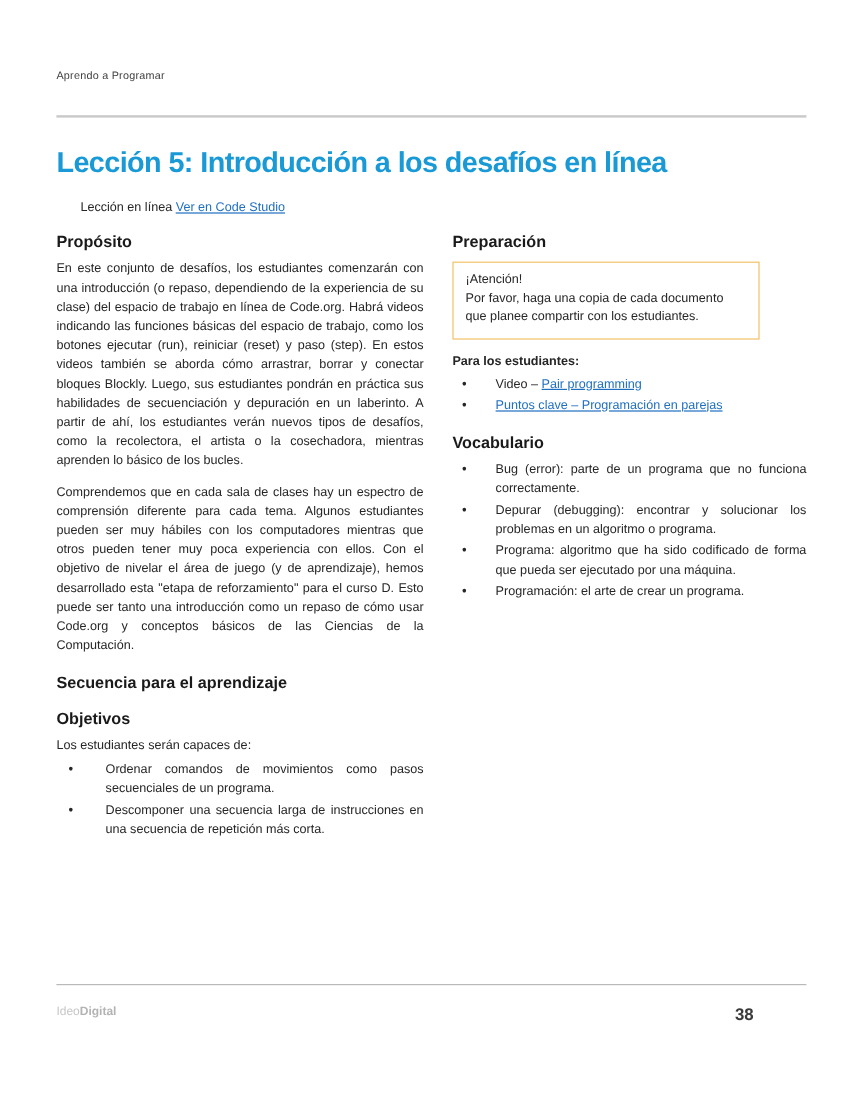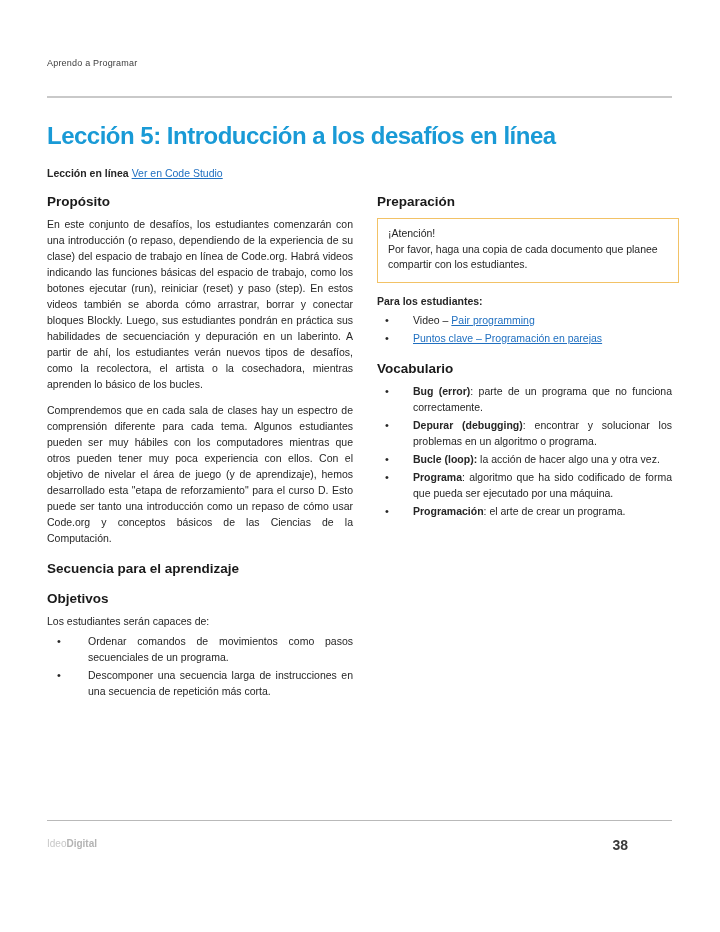--- a/index.html
+++ b/index.html
@@ -15,21 +15,21 @@
 
   .doc-header { font-size: 9px; color: #404040; letter-spacing: 0.2px; }
   .header-rule { border: 0; height: 2px; background: #c9c9c9; margin-top: 28px; }
 
   h1.doc-title {
     margin-top: 24px;
     font-size: 24px; font-weight: bold; letter-spacing: -0.5px;
     color: #199ad6;
   }
   .subtitle { margin-top: 17px; font-size: 10.5px; }
-  .subtitle .lbl { font-weight: bold; }
+  .subtitle .lbl { font-weight: normal; margin-left: 20px; }
 
   a.link { color: #1f6fc0; text-decoration: underline; cursor: pointer; }
 
   .columns { display: flex; gap: 24px; margin-top: 2px; }
   .col-left  { width: 306px; }
   .col-right { width: 295px; }
 
   h2.sec { font-size: 13.5px; font-weight: bold; color: #1a1a1a; margin: 15px 0 7px 0; }
   .col-left h2.sec:first-child, .col-right h2.sec:first-child { margin-top: 13px; }
 
@@ -44,26 +44,26 @@
     margin-bottom: 2px;
     text-align: justify;
   }
   .col-right ul.blt li { padding-left: 36px; }
   ul.blt li::before {
     content: "\2022";
     position: absolute; left: 10px; top: 0;
     font-size: 11px; color: #262626;
   }
   .col-right ul.blt li::before { left: 8px; }
-  ul.blt li .b { font-weight: bold; }
+  ul.blt li .b { font-weight: normal; }
 
   .attention-box {
     border: 1px solid #f2c266;
     background: #ffffff;
-    width: 302px;
+    width: 256px;
     margin: 9px 0 4px 0;
     padding: 7px 10px 9px 10px;
     font-size: 10.5px; line-height: 15.5px;
   }
   .students-label { font-size: 10.5px; font-weight: bold; margin: 12px 0 5px 0; }
 
   .doc-footer {
     position: absolute; left: 47px; right: 48px; top: 820px;
   }
   .footer-rule { border: 0; height: 1px; background: #b9b9b9; }
@@ -116,21 +116,20 @@
       <div class="students-label">Para los estudiantes:</div>
       <ul class="blt">
         <li><span>Video – </span><a class="link">Pair programming</a></li>
         <li><a class="link">Puntos clave – Programación en parejas</a></li>
       </ul>
 
       <h2 class="sec">Vocabulario</h2>
       <ul class="blt">
         <li><span class="b">Bug (error)</span><span>: parte de un programa que no funciona correctamente.</span></li>
         <li><span class="b">Depurar (debugging)</span><span>: encontrar y solucionar los problemas en un algoritmo o programa.</span></li>
-        <li><span class="b">Bucle (loop):</span><span> la acción de hacer algo una y otra vez.</span></li>
         <li><span class="b">Programa</span><span>: algoritmo que ha sido codificado de forma que pueda ser ejecutado por una máquina.</span></li>
         <li><span class="b">Programación</span><span>: el arte de crear un programa.</span></li>
       </ul>
     </div>
 
   </div>
 </div>
 
 <div class="doc-footer">
   <hr class="footer-rule">

